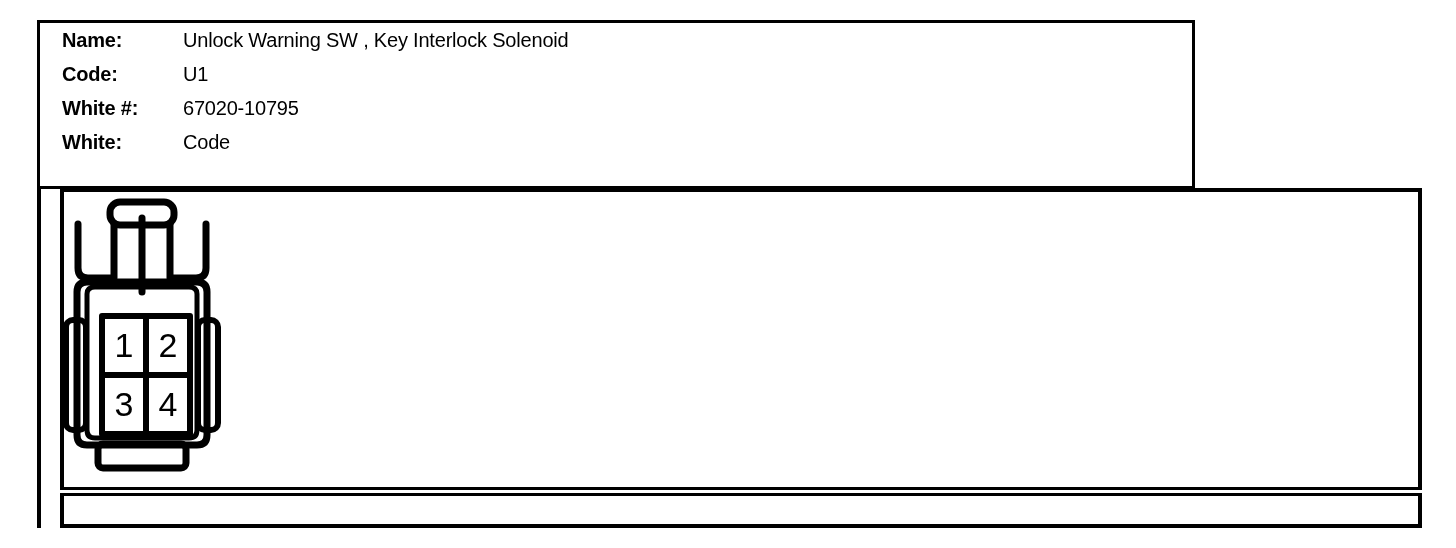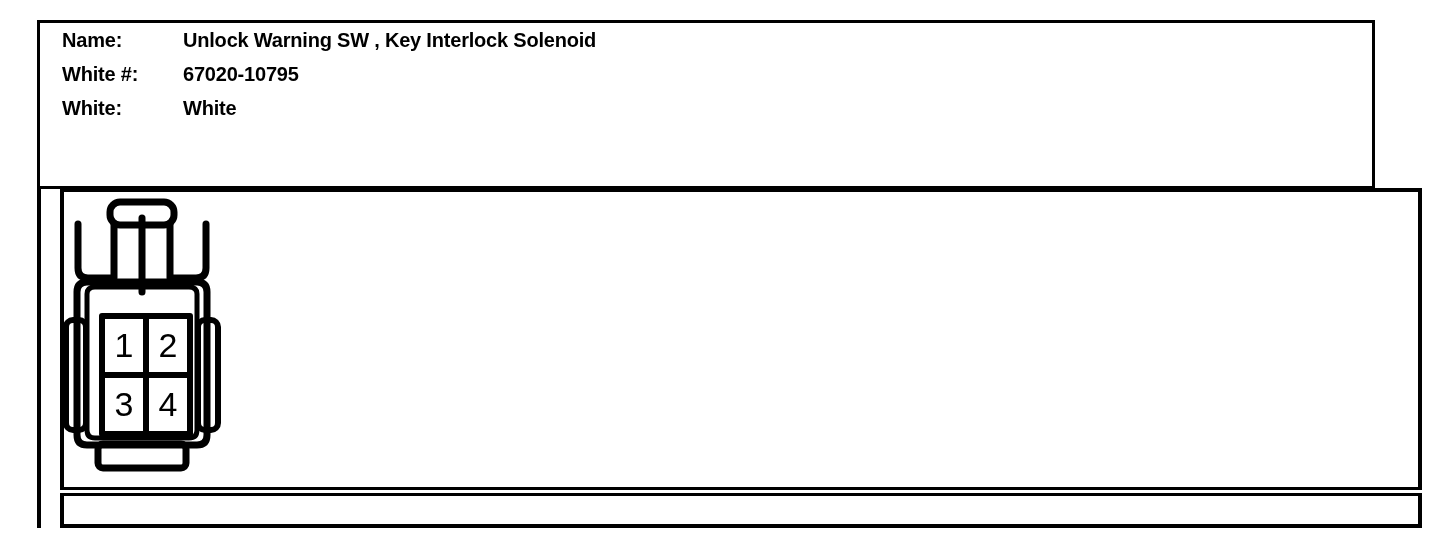--- a/index.html
+++ b/index.html
@@ -29,21 +29,21 @@
     height: 508px;
     box-sizing: border-box;
     border-left: 4px solid #000;
   }
 
   
   .header-box {
     position: absolute;
     left: 37px;
     top: 20px;
-    width: 1338px;
+    width: 1158px;
     height: 169px;
     box-sizing: border-box;
     border: 3px solid #000;
     background: #ffffff;
   }
   .info-table {
     position: absolute;
     left: 22px;
     top: 6px;
   }
@@ -55,21 +55,21 @@
   .info-label {
     width: 121px;
     font-size: 20px;
     font-weight: bold;
     color: #000;
     letter-spacing: -0.2px;
     white-space: nowrap;
   }
   .info-value {
     font-size: 20px;
-    font-weight: bold;
+    font-weight: normal;
     color: #000;
     letter-spacing: -0.2px;
     white-space: nowrap;
   }
 
   
   .diagram-box {
     position: absolute;
     left: 60px;
     top: 188px;
@@ -121,29 +121,33 @@
   <div class="outer-frame"></div>
 
   <div class="header-box">
     <div class="info-table">
 
       <div class="info-row">
         <div class="info-label">Name:</div>
         <div class="info-value">Unlock Warning SW , Key Interlock Solenoid</div>
       </div>
 
+      <div class="info-row">
+        <div class="info-label">Code:</div>
+        <div class="info-value">U1</div>
+      </div>
 
       <div class="info-row">
         <div class="info-label">White #:</div>
         <div class="info-value">67020-10795</div>
       </div>
 
       <div class="info-row">
         <div class="info-label">White:</div>
-        <div class="info-value">White</div>
+        <div class="info-value">Code</div>
       </div>
 
     </div>
   </div>
 
   <div class="diagram-box">
 
     <div class="connector-wrap">
       <svg class="connector-svg" width="180" height="298" viewBox="0 0 180 298">
 

